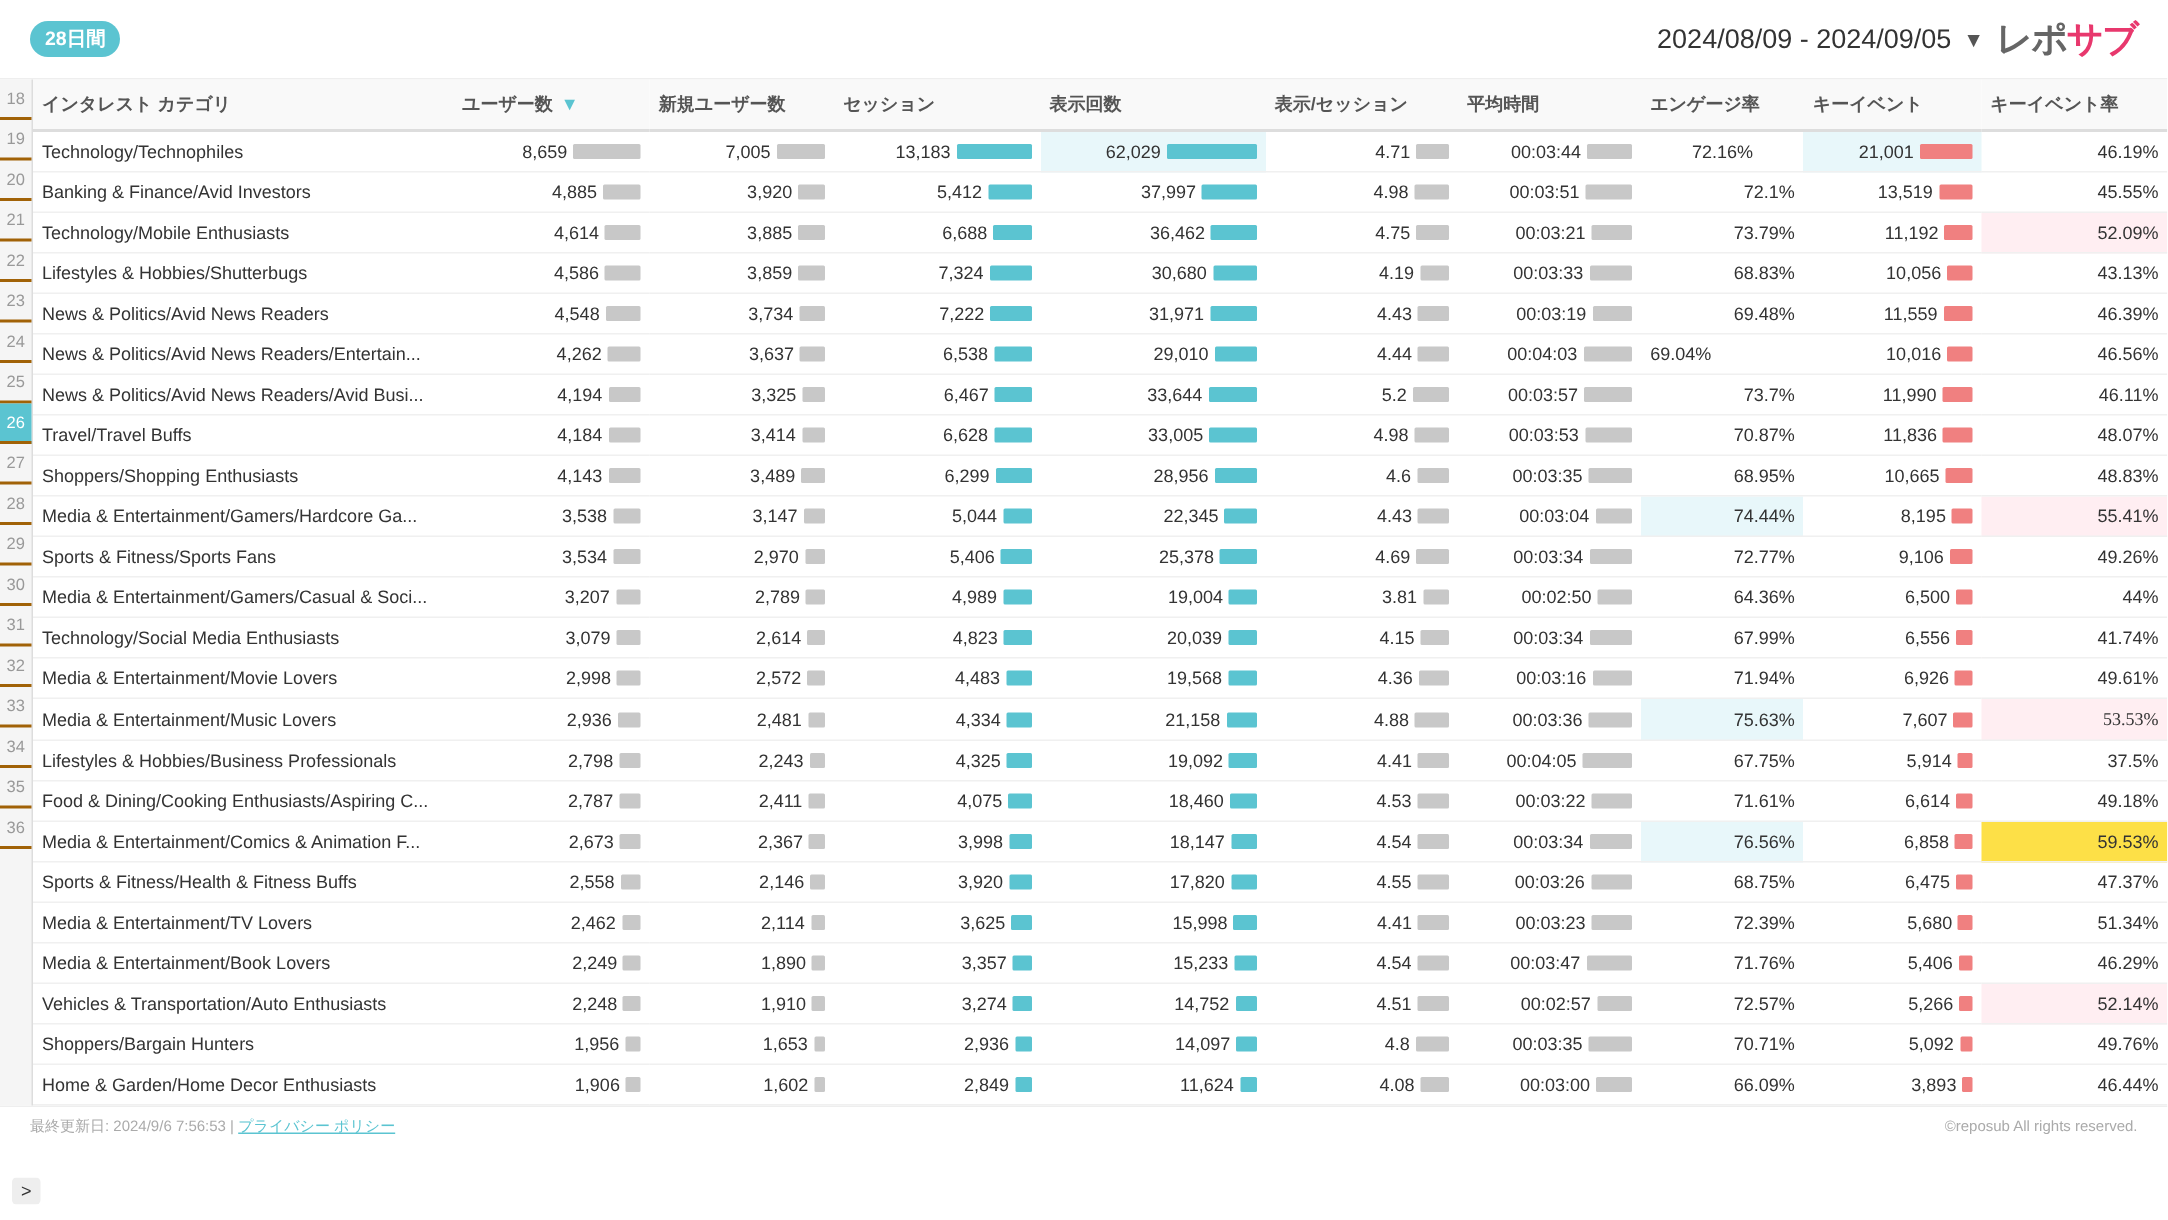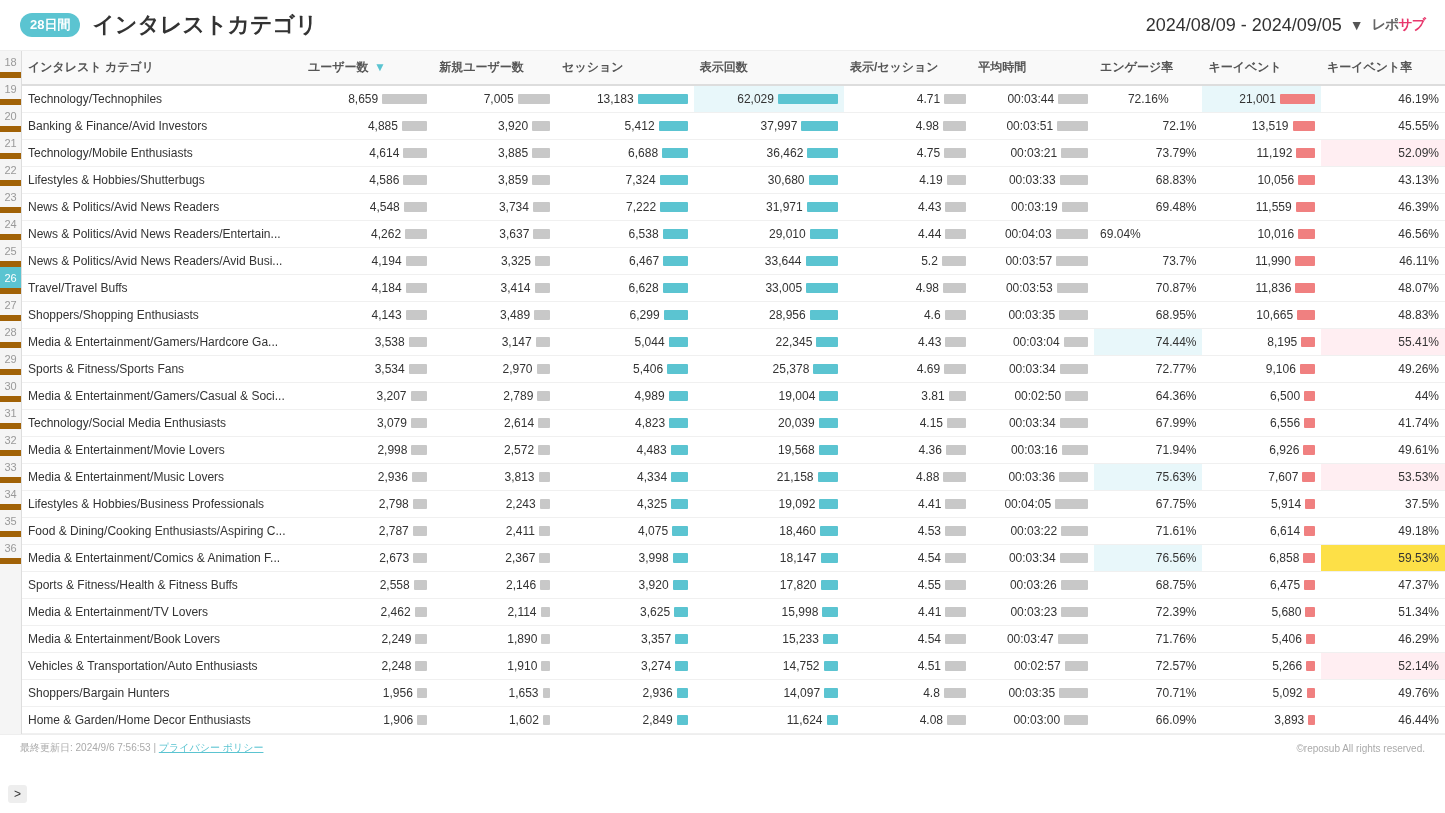--- a/index.html
+++ b/index.html
@@ -55,21 +55,21 @@
       color: #333;
     }
 
     .dropdown-arrow {
       font-size: 14px;
       color: #555;
       cursor: pointer;
     }
 
     .logo {
-      font-size: 14px;
+      font-size: 24px;
       font-weight: bold;
       color: #e8386d;
       letter-spacing: -1px;
     }
 
     .logo span.repo { color: #666; }
     .logo span.sub { color: #e8386d; }
 
     .container {
       display: flex;
@@ -85,21 +85,21 @@
       flex-direction: column;
     }
 
     .line-num {
       height: 27px;
       display: flex;
       align-items: center;
       justify-content: center;
       color: #999;
       font-size: 11px;
-      border-bottom: 6px solid #a16207;
+      border-bottom: 2px solid #a16207;
     }
 
     .line-num.active {
       background: #5bc4d1;
       color: #fff;
     }
 
     .main-content {
       flex: 1;
       overflow-x: auto;
@@ -208,21 +208,20 @@
       font-size: 12px;
       cursor: pointer;
     }
   </style>
 </head>
 <body>
 
 <div class="top-bar">
   <div class="top-left">
     <span class="day-badge">28日間</span>
-    <span class="page-title">インタレストカテゴリ</span>
   </div>
   <div class="top-right">
     <span class="date-range">2024/08/09 - 2024/09/05</span>
     <span class="dropdown-arrow">▼</span>
     <div class="logo">
       <span class="repo">レポ</span><span class="sub">サブ</span>
     </div>
   </div>
 </div>
 
@@ -982,21 +981,21 @@
           <tr>
             <td>Media &amp; Entertainment/Music Lovers</td>
             <td>
               <div class="bar-cell">
                 <span class="bar-num">2,936</span>
                 <div class="bar bar-gray" style="width:15.3px"></div>
               </div>
             </td>
             <td>
               <div class="bar-cell">
-                <span class="bar-num">3,813</span>
+                <span class="bar-num">2,481</span>
                 <div class="bar bar-gray" style="width:11.600000000000001px"></div>
               </div>
             </td>
             <td>
               <div class="bar-cell">
                 <span class="bar-num">4,334</span>
                 <div class="bar bar-blue" style="width:16.5px"></div>
               </div>
             </td>
             <td>
@@ -1017,21 +1016,21 @@
                 <div class="bar bar-gray" style="width:29px"></div>
               </div>
             </td>
             <td style="background: rgb(232, 247, 250); text-align: right; margin-top: 32px;">75.63%</td>
             <td>
               <div class="bar-cell">
                 <span class="bar-num">7,607</span>
                 <div class="bar pct-bar-pink" style="width:12.6px; height:10px; border-radius:1px;"></div>
               </div>
             </td>
-            <td style="background: rgb(255, 238, 242);">
+            <td style="background: rgb(255, 238, 242); font-family: Liberation Serif, serif;">
               <div class="pct-cell">
                 <span class="pct-num">53.53%</span>
               </div>
             </td>
           </tr>
           <tr>
             <td>Lifestyles &amp; Hobbies/Business Professionals</td>
             <td>
               <div class="bar-cell">
                 <span class="bar-num">2,798</span>

